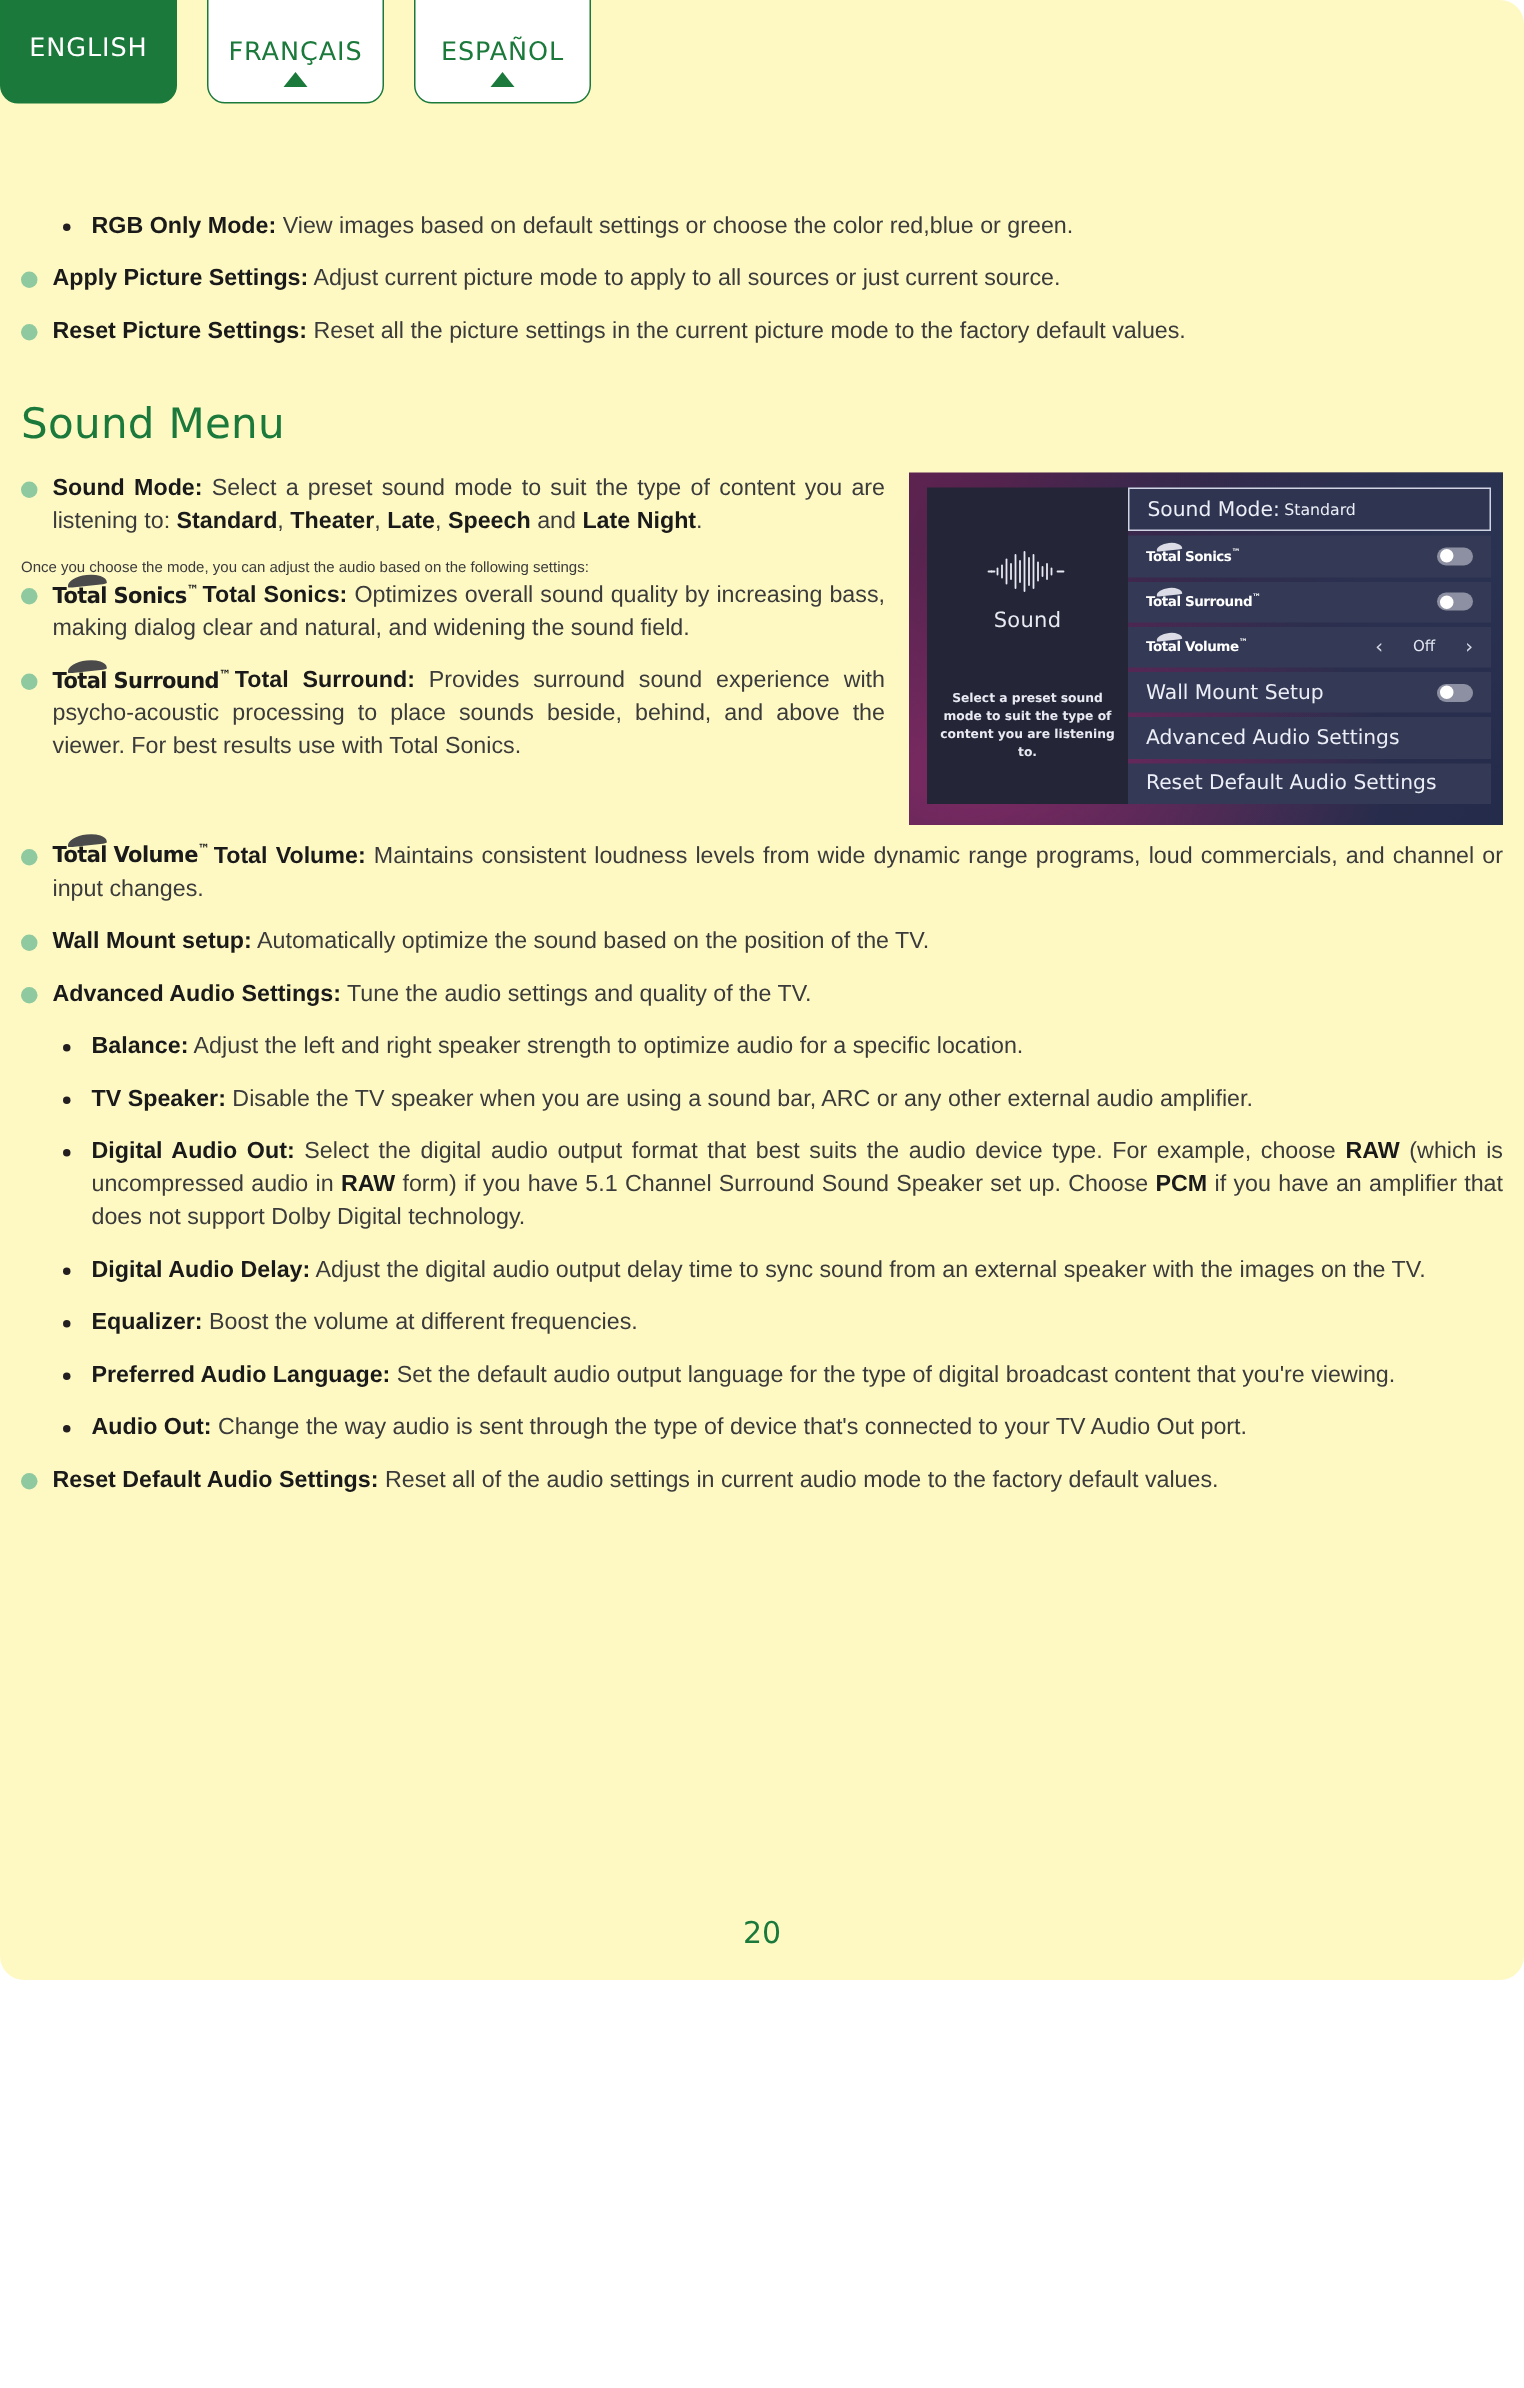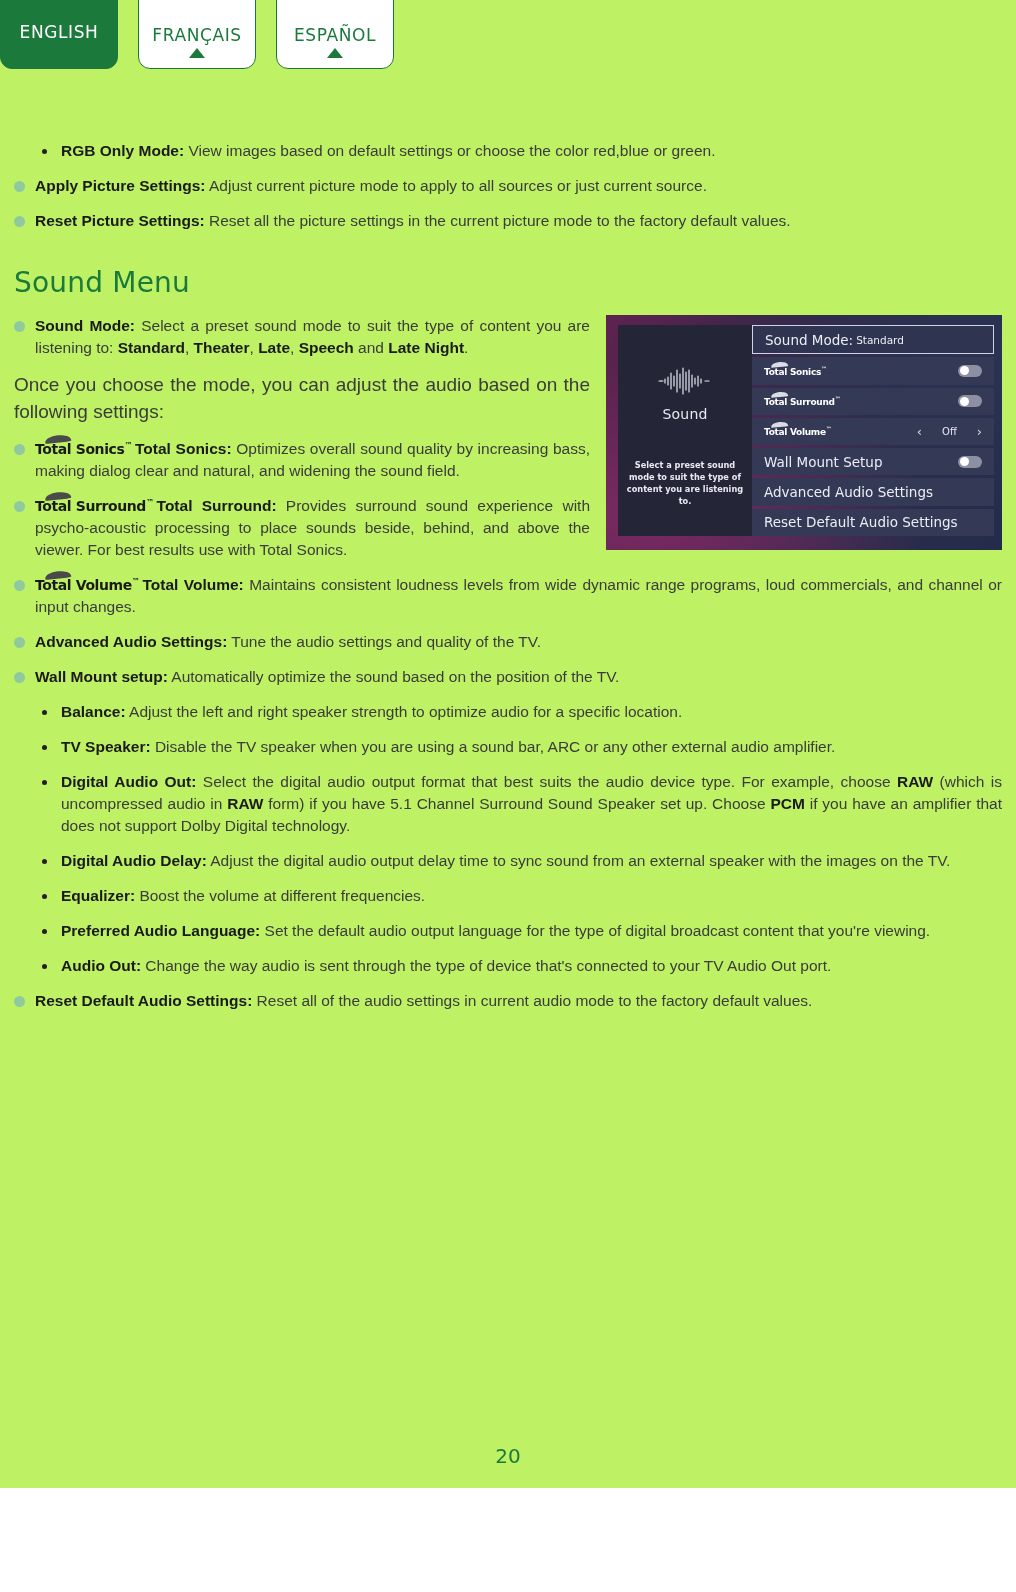--- a/index.html
+++ b/index.html
@@ -6,22 +6,23 @@
   html, body {
     width: 1016px;
     height: 1592px;
     background: #ffffff;
     font-family: "Liberation Sans", sans-serif;
     overflow: hidden;
   }
   .page {
     position: relative;
     width: 1016px;
-    height: 1488px;
-    background: #bef264;
+    height: 1320px;
+    background: #fef9c3;
+    border-radius: 16px;
   }
 
   
   .lang-tabs {
     position: absolute;
     top: -26px;
     left: 0px;
     display: flex;
     gap: 20px;
     z-index: 5;
@@ -104,25 +105,24 @@
   h2.sec {
     font-size: 28px;
     color: #1b7a3b;
     font-family: "DejaVu Sans", sans-serif;
     font-weight: normal;
     letter-spacing: 0.2px;
     margin: 34px 0 16px 0;
   }
 
   .para {
-    font-size: 19px;
+    font-size: 10px;
     color: #3b3b3b;
     line-height: 1.42;
     text-align: justify;
-    margin-bottom: 12px;
   }
 
   
   .brand {
     display: inline-block;
     font-family: "DejaVu Sans", sans-serif;
     font-weight: bold;
     font-size: 14px;
     color: #1a1a1a;
     letter-spacing: -0.4px;
@@ -403,26 +403,26 @@
       </div>
     </div>
 
     <div class="li">
       <span class="dot"></span>
       <div class="txt"><span class="brand"><span class="swoosh"></span><span>Total Volume</span><sup>™</sup></span><b>Total Volume:</b><span> Maintains consistent loudness levels from wide dynamic range programs, loud commercials, and channel or input changes.</span></div>
     </div>
 
     <div class="li">
       <span class="dot"></span>
+      <div class="txt"><b>Wall Mount setup:</b><span> Automatically optimize the sound based on the position of the TV.</span></div>
+    </div>
+
+    <div class="li">
+      <span class="dot"></span>
       <div class="txt"><b>Advanced Audio Settings:</b><span> Tune the audio settings and quality of the TV.</span></div>
-    </div>
-
-    <div class="li">
-      <span class="dot"></span>
-      <div class="txt"><b>Wall Mount setup:</b><span> Automatically optimize the sound based on the position of the TV.</span></div>
     </div>
 
     <div class="li sub">
       <span class="dot-sm"></span>
       <div class="txt"><b>Balance:</b><span> Adjust the left and right speaker strength to optimize audio for a specific location.</span></div>
     </div>
 
     <div class="li sub">
       <span class="dot-sm"></span>
       <div class="txt"><b>TV Speaker:</b><span> Disable the TV speaker when you are using a sound bar, ARC or any other external audio amplifier.</span></div>

